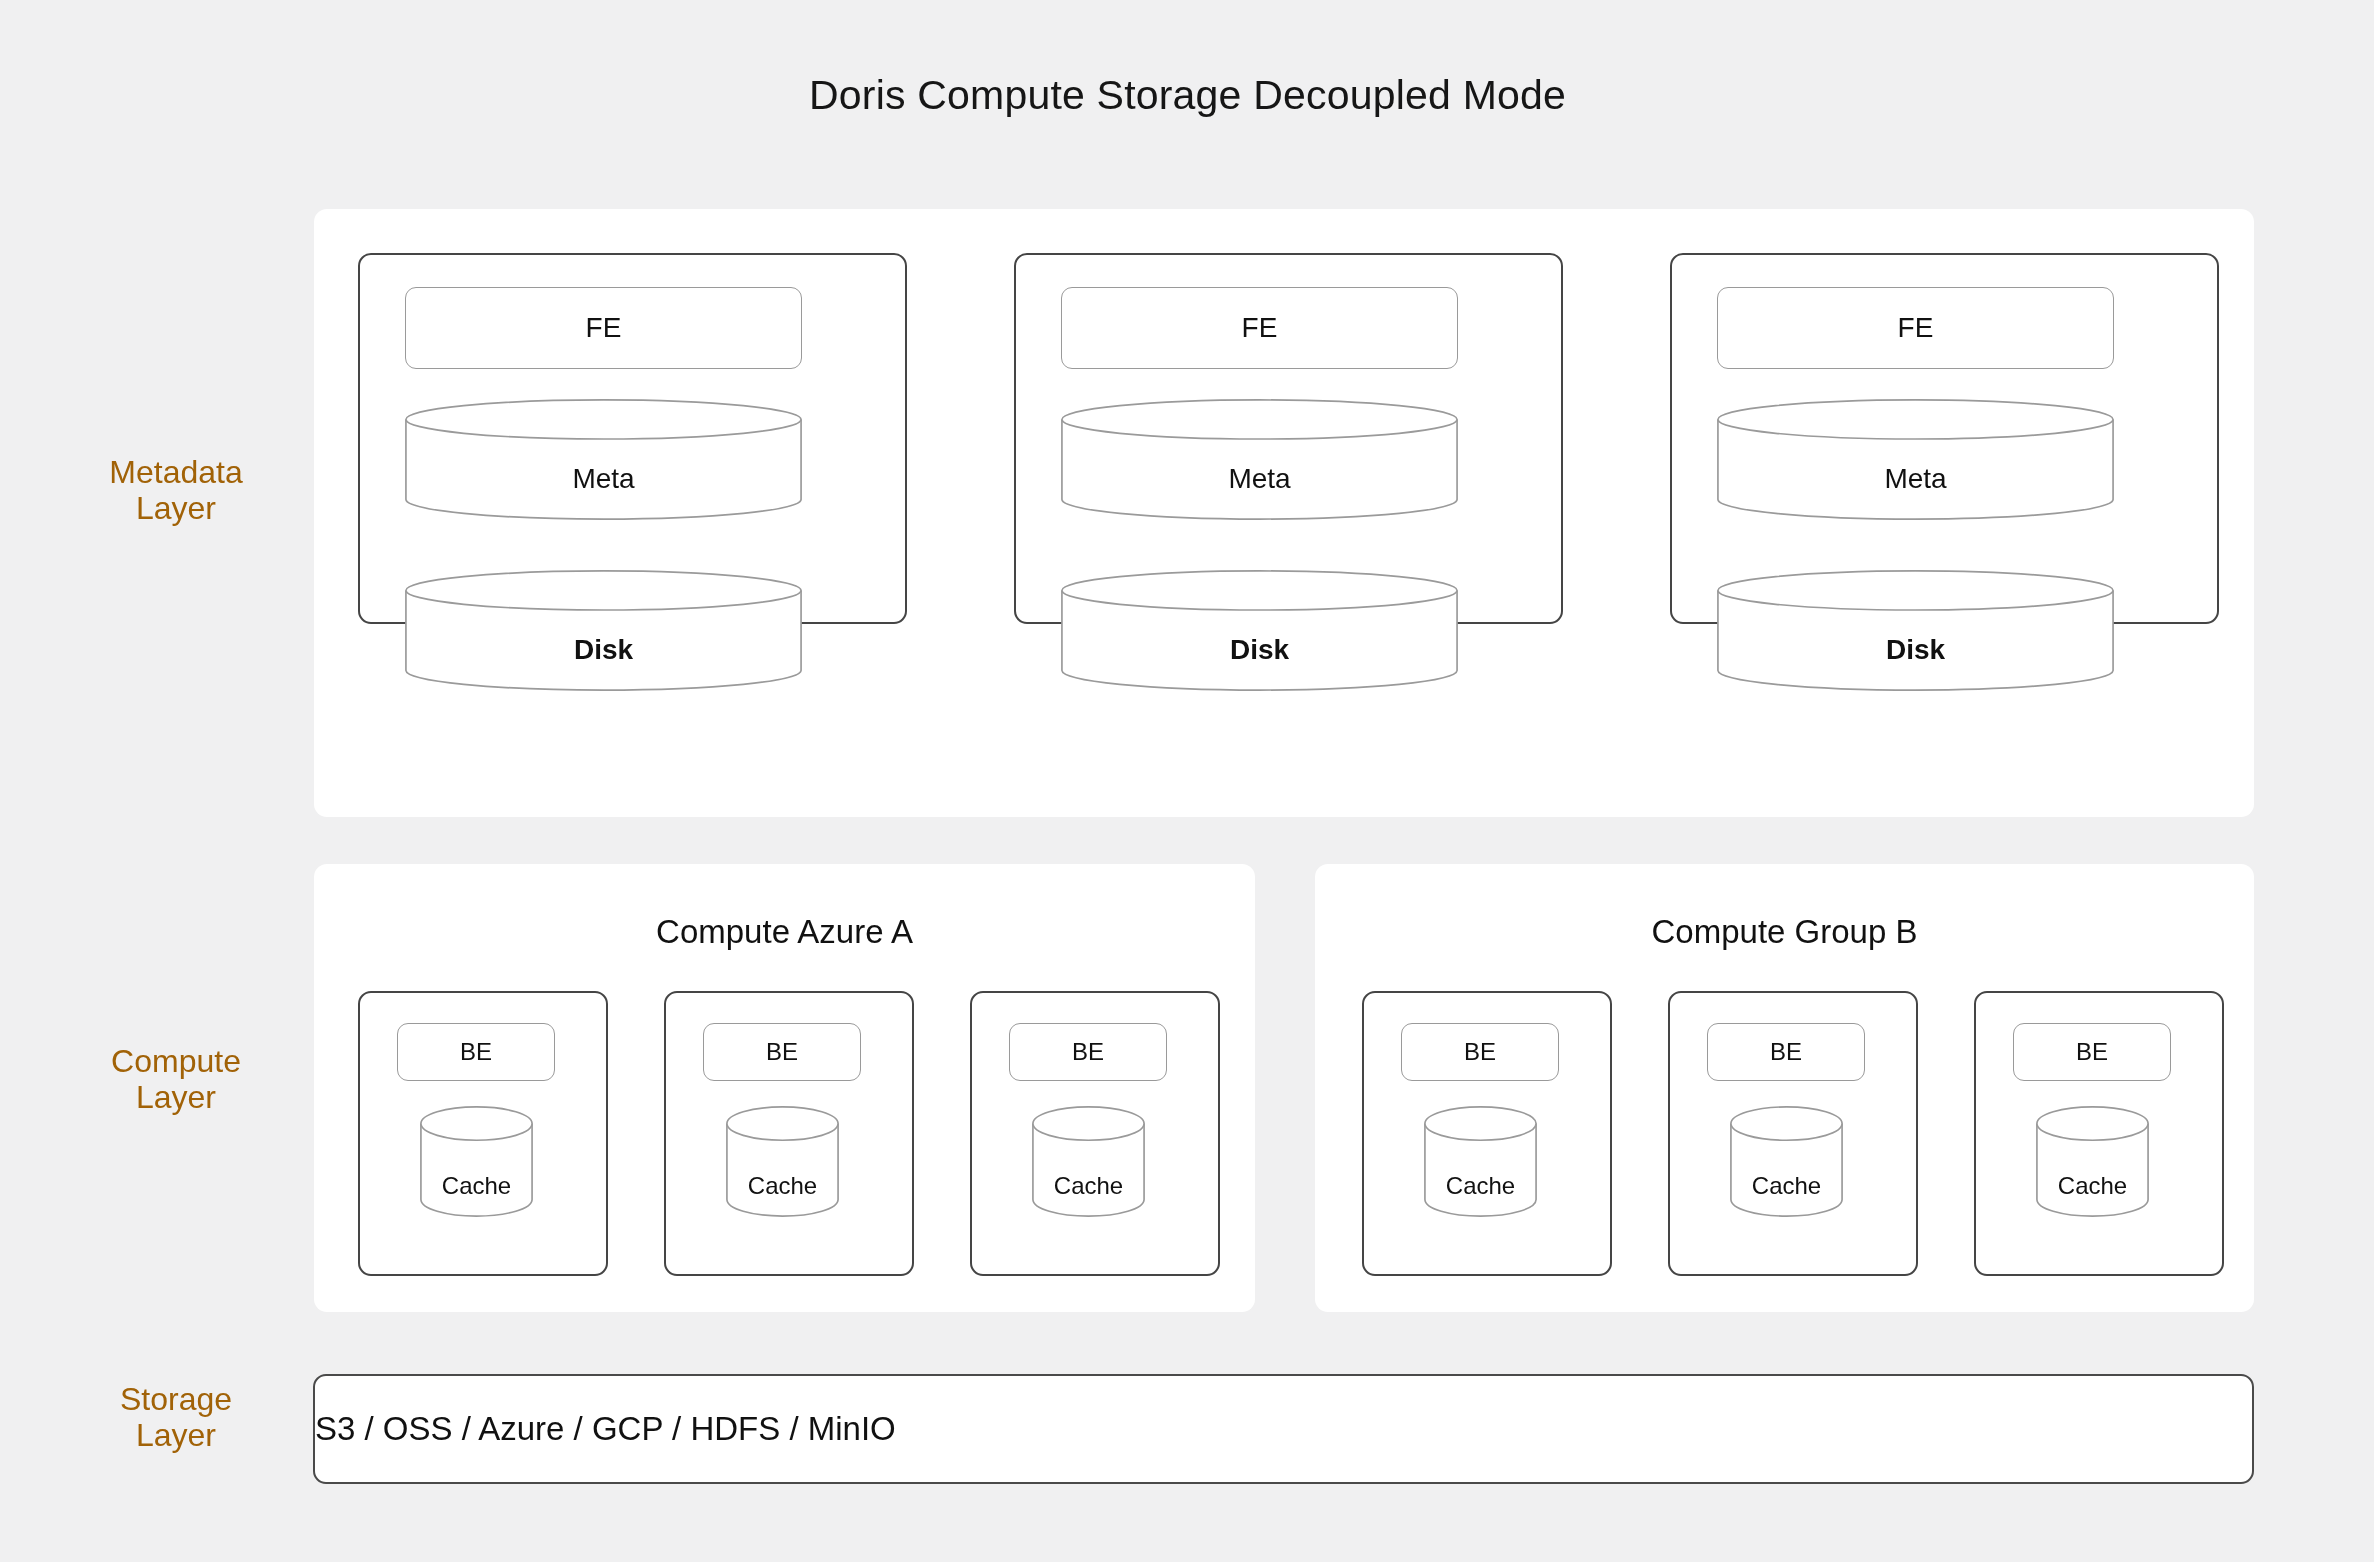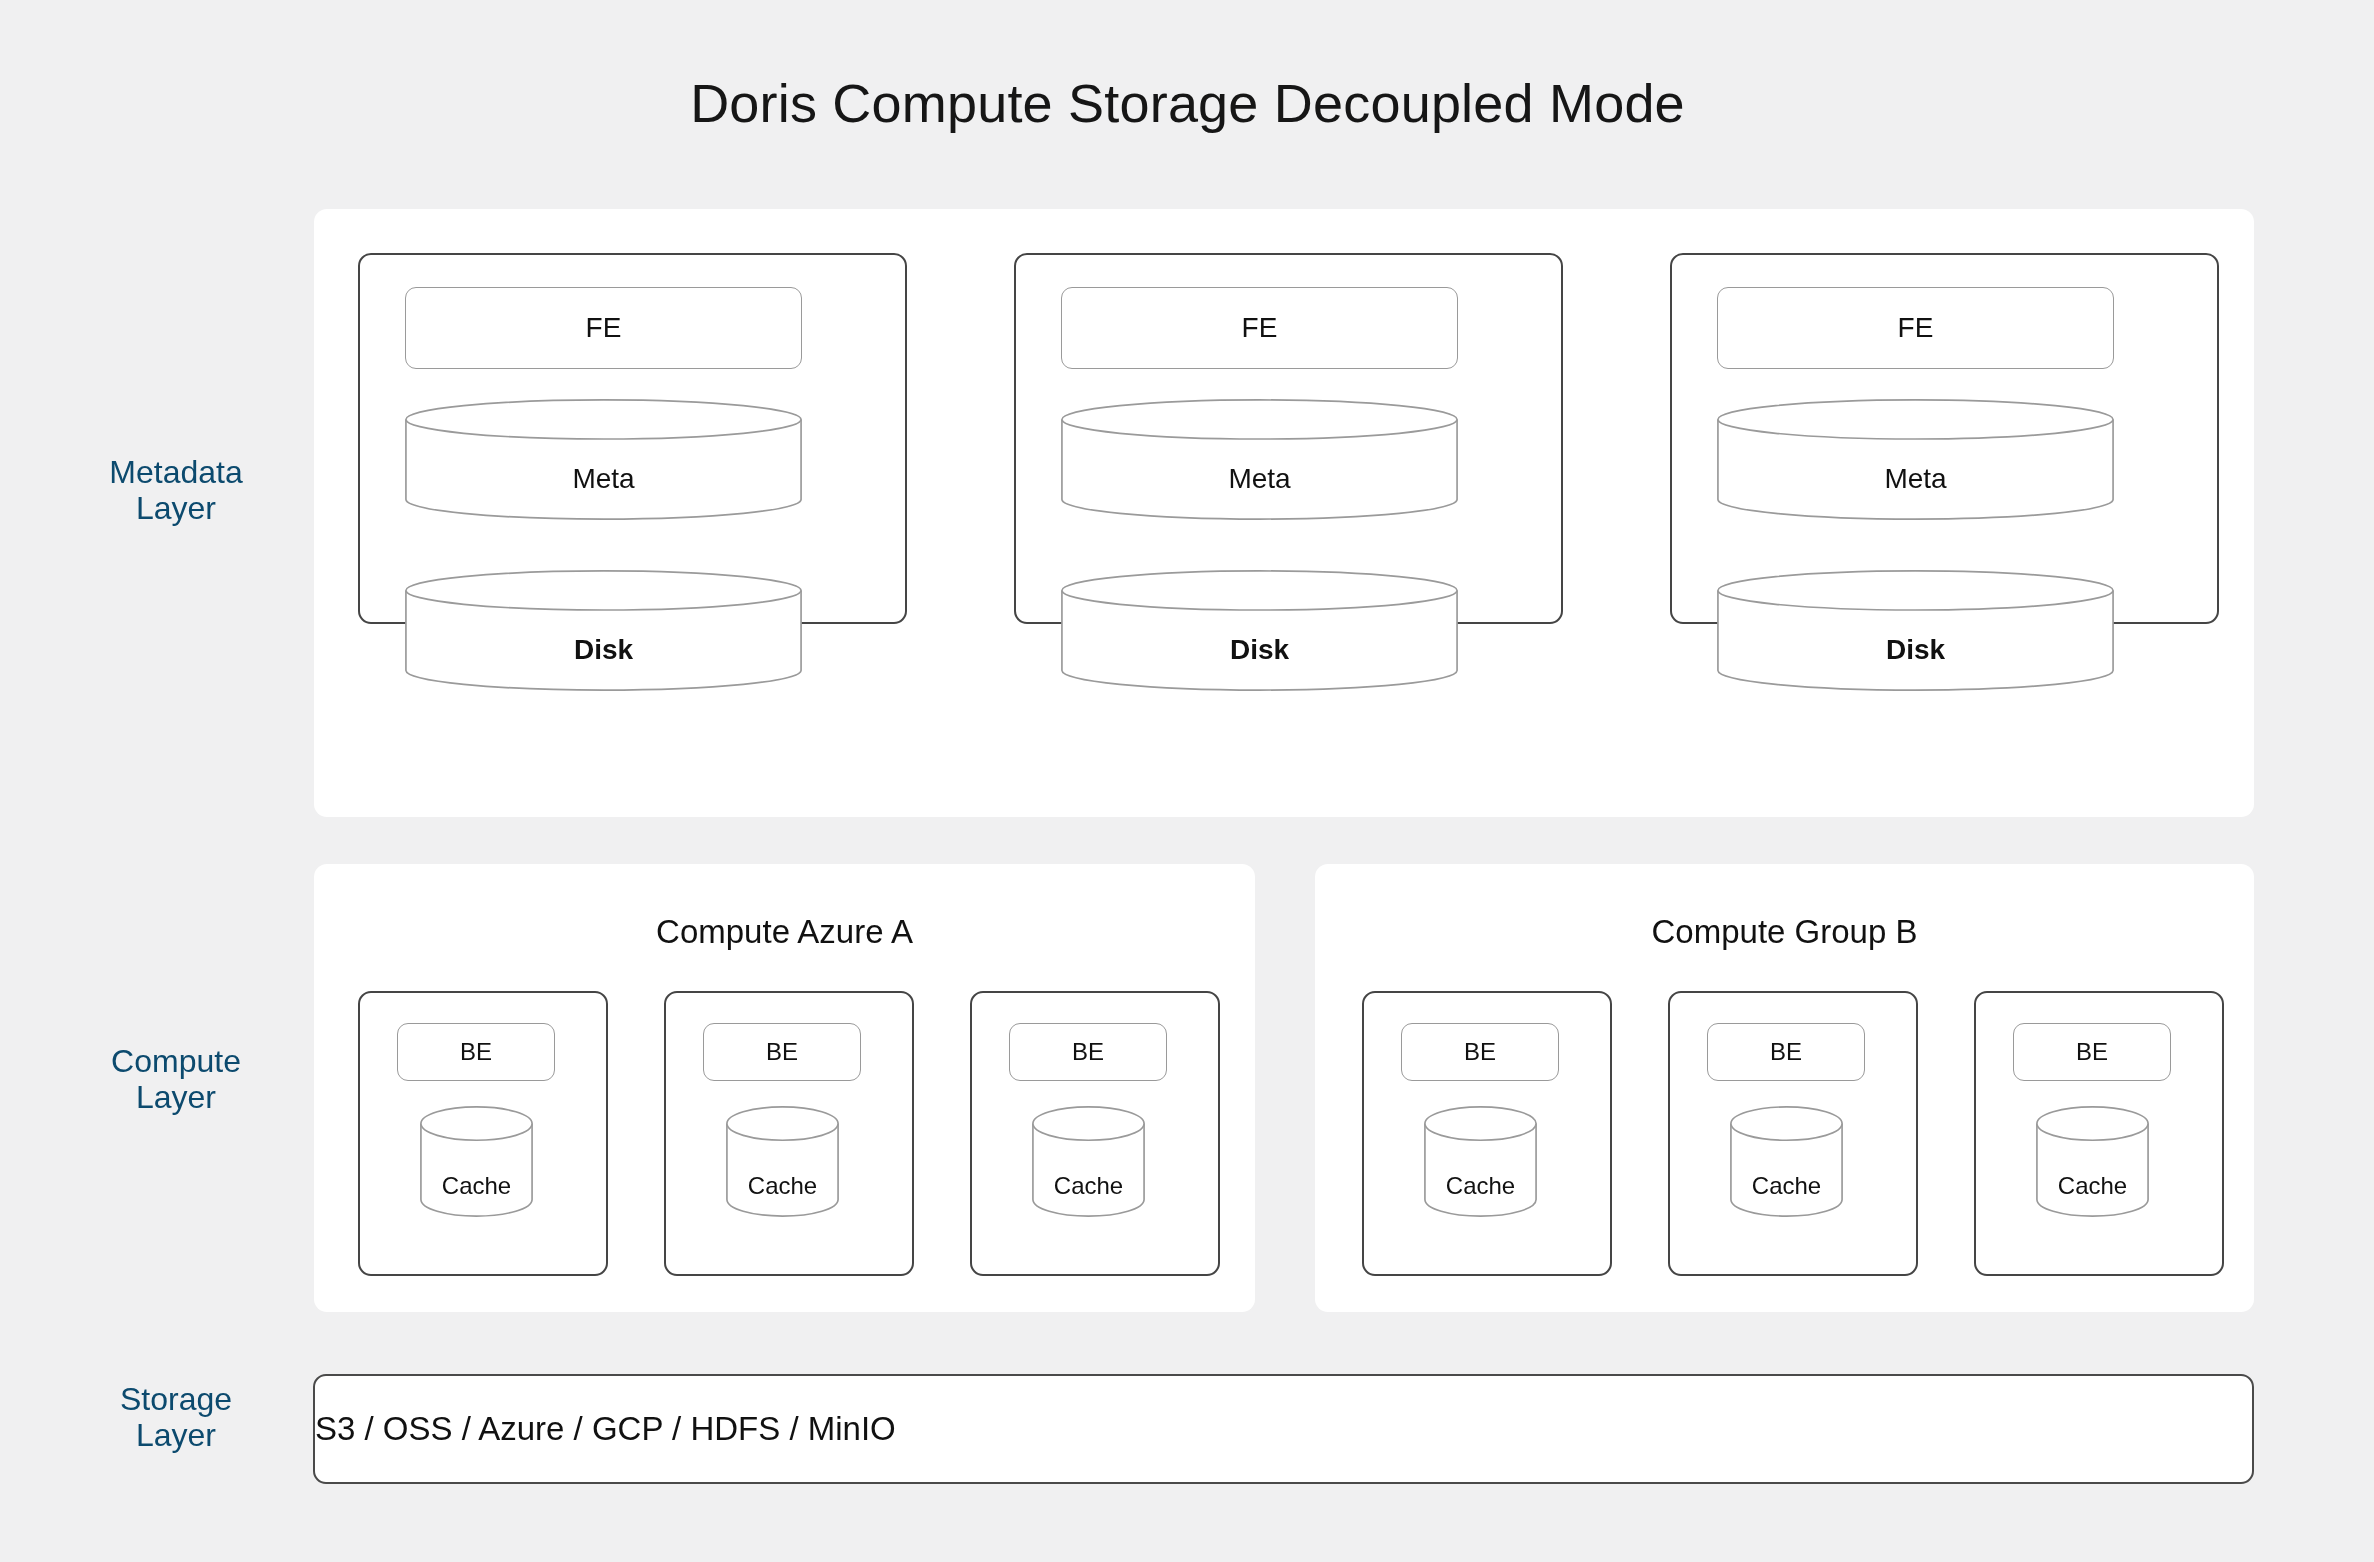--- a/index.html
+++ b/index.html
@@ -16,35 +16,35 @@
     position: relative;
   }
 
   
   .diagram-title {
     position: absolute;
     top: 72px;
     left: 0;
     width: 2375px;
     text-align: center;
-    font-size: 54px;
+    font-size: 41px;
     font-weight: 400;
     color: #161616;
     letter-spacing: 0.2px;
   }
 
   
   .layer-label {
     position: absolute;
     left: 37px;
     width: 278px;
     text-align: center;
     font-size: 32px;
     line-height: 1.12;
-    color: #0c4a6e;
+    color: #a16207;
     font-weight: 400;
   }
   .layer-label .ll-line { display: block; }
 
   #label-metadata { top: 455px; }
   #label-compute  { top: 1044px; }
   #label-storage  { top: 1382px; }
 
   
   .panel {

